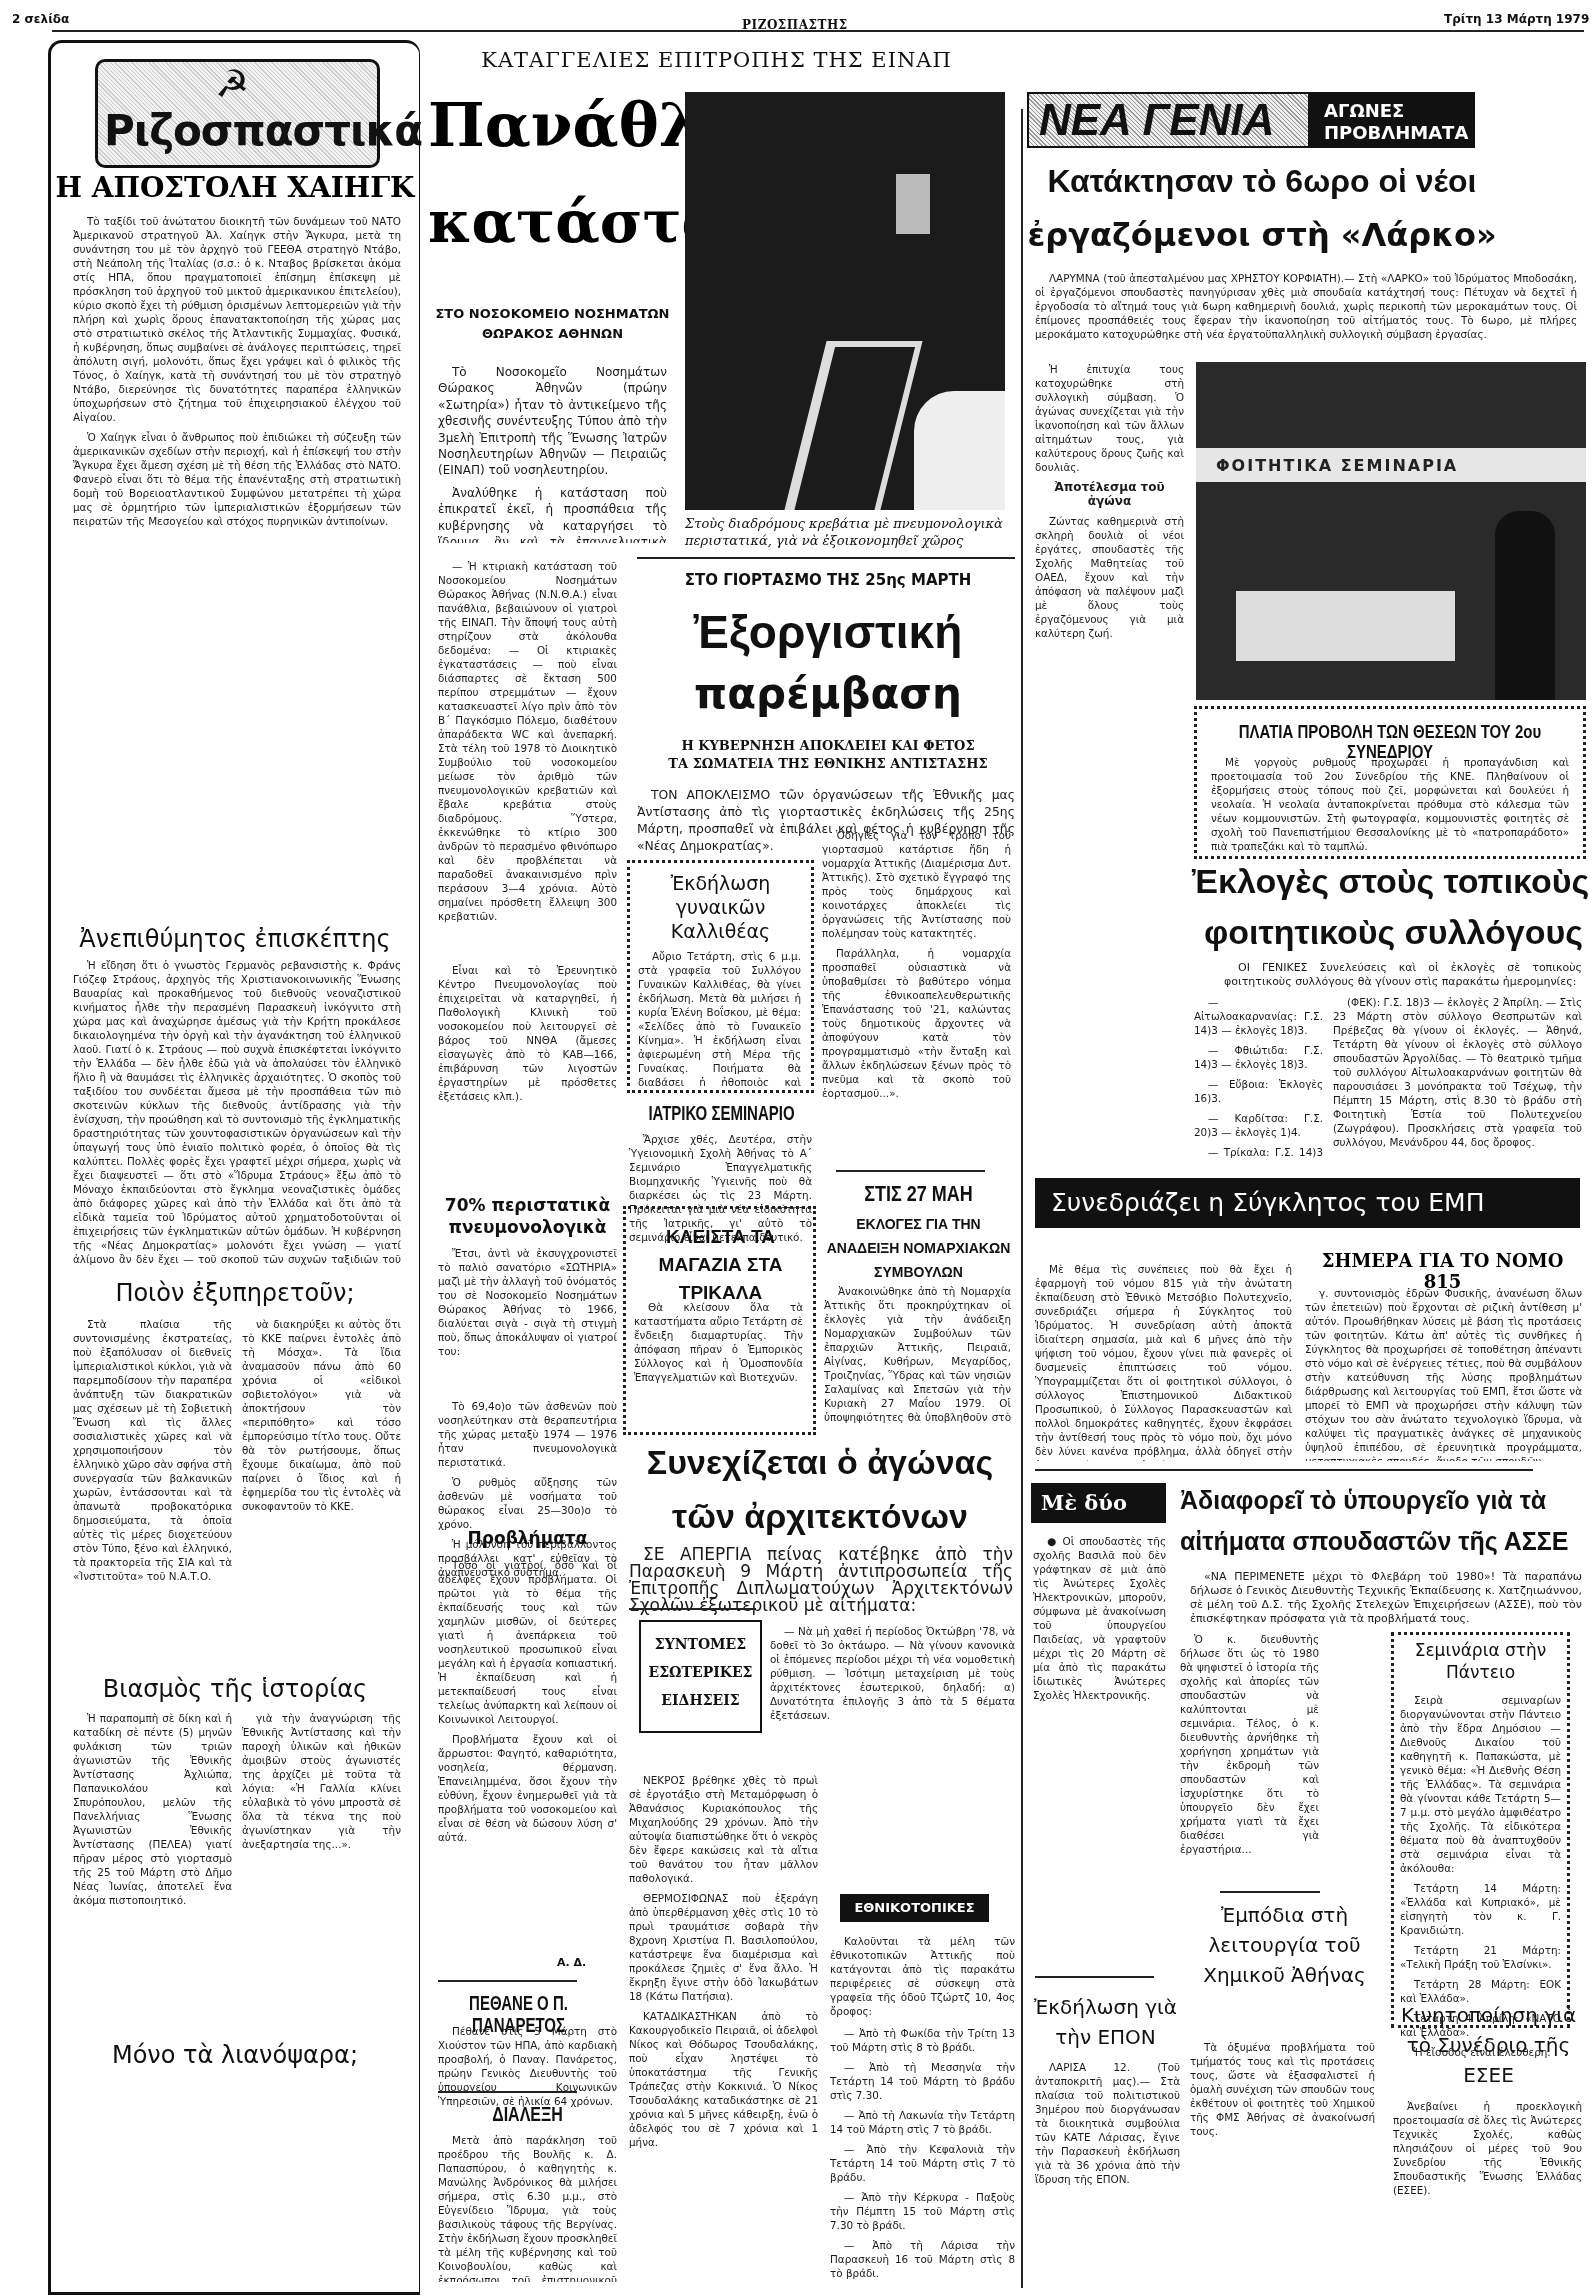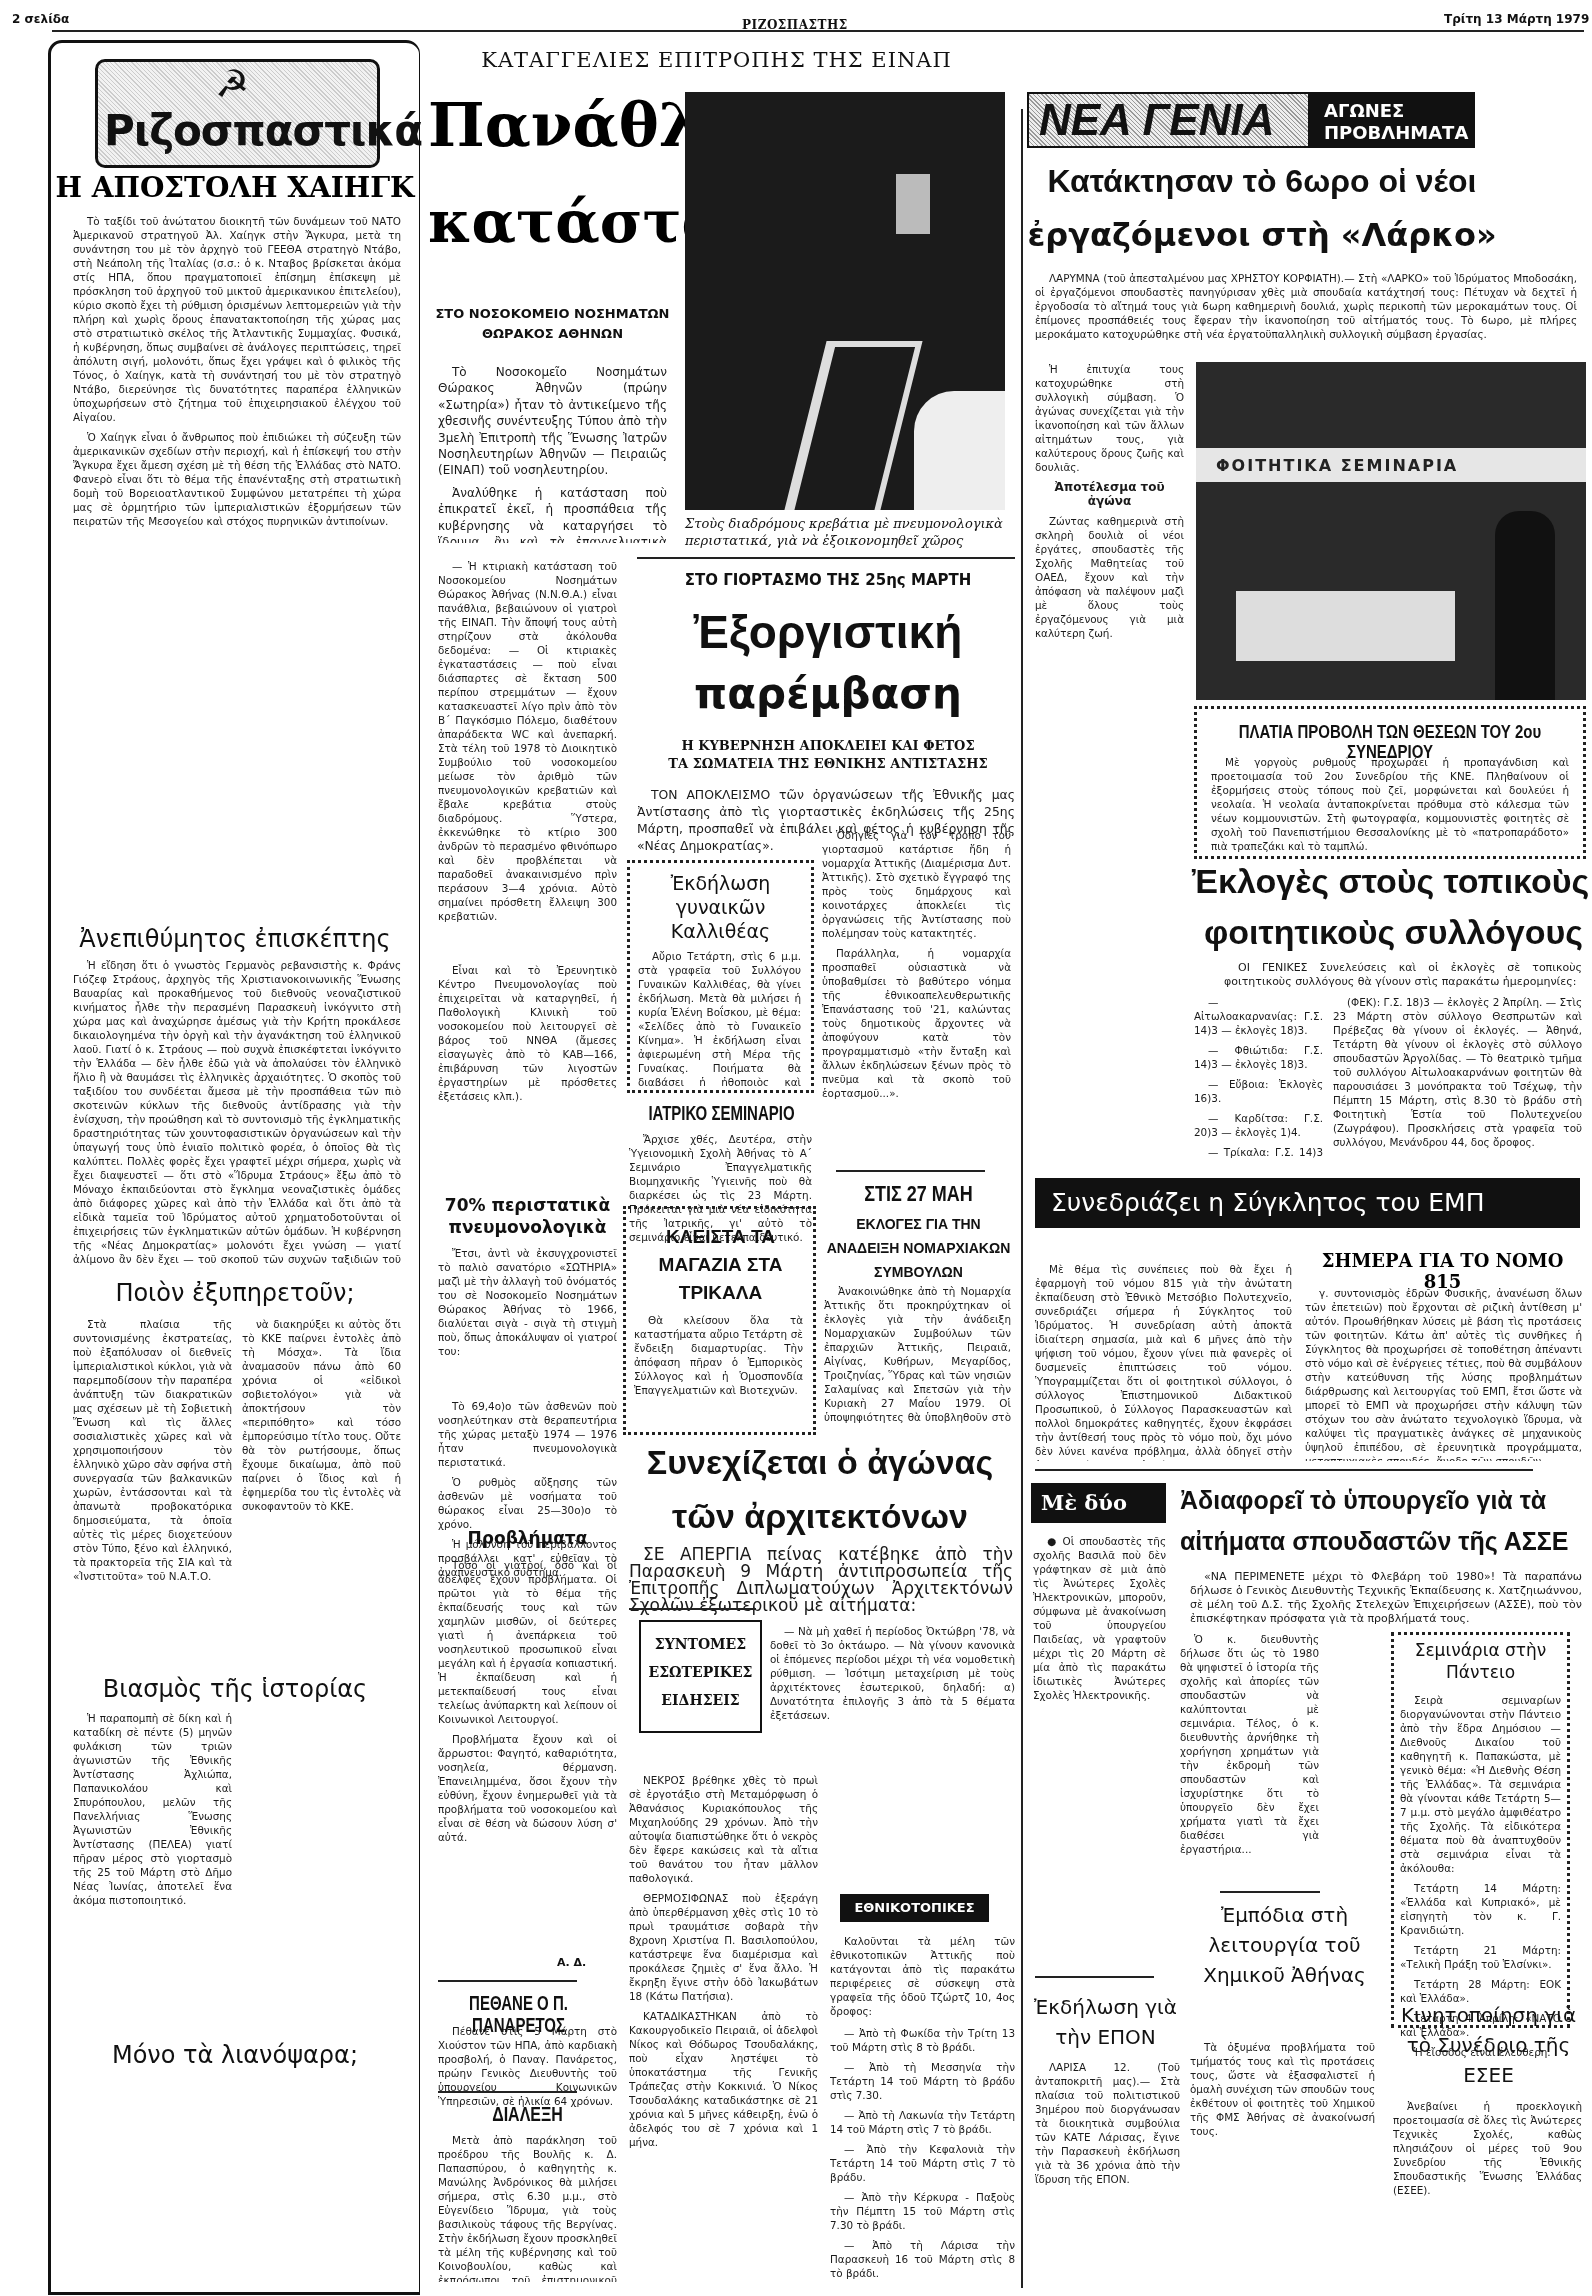--- a/index.html
+++ b/index.html
@@ -45,20 +45,23 @@
   <div class="abs txt" style="left:22px;top:1274px;width:159px;height:378px;overflow:hidden;">
     <p>Στὰ πλαίσια τῆς συντονισμένης ἐκστρατείας, ποὺ ἐξαπόλυσαν οἱ διεθνεῖς ἰμπεριαλιστικοὶ κύκλοι, γιὰ νὰ παρεμποδίσουν τὴν παραπέρα ἀνάπτυξη τῶν διακρατικῶν μας σχέσεων μὲ τὴ Σοβιετικὴ Ἕνωση καὶ τὶς ἄλλες σοσιαλιστικὲς χῶρες καὶ νὰ χρησιμοποιήσουν τὸν ἑλληνικὸ χῶρο σὰν σφήνα στὴ συνεργασία τῶν βαλκανικῶν χωρῶν, ἐντάσσονται καὶ τὰ ἀπανωτὰ προβοκατόρικα δημοσιεύματα, τὰ ὁποῖα αὐτὲς τὶς μέρες διοχετεύουν στὸν Τύπο, ξένο καὶ ἑλληνικό, τὰ πρακτορεῖα τῆς ΣΙΑ καὶ τὰ «Ἰνστιτοῦτα» τοῦ Ν.Α.Τ.Ο.</p>
   </div>
   <div class="abs txt" style="left:191px;top:1274px;width:159px;height:378px;overflow:hidden;">
     <p>νὰ διακηρύξει κι αὐτὸς ὅτι τὸ ΚΚΕ παίρνει ἐντολὲς ἀπὸ τὴ Μόσχα». Τὰ ἴδια ἀναμασοῦν πάνω ἀπὸ 60 χρόνια οἱ «εἰδικοὶ σοβιετολόγοι» γιὰ νὰ ἀποκτήσουν τὸν «περιπόθητο» καὶ τόσο ἐμπορεύσιμο τίτλο τους. Οὔτε θὰ τὸν ρωτήσουμε, ὅπως ἔχουμε δικαίωμα, ἀπὸ ποῦ παίρνει ὁ ἴδιος καὶ ἡ ἐφημερίδα του τὶς ἐντολὲς νὰ συκοφαντοῦν τὸ ΚΚΕ.</p>
   </div>
   <div class="abs subhead" style="left:0;top:1632px;width:368px;">Βιασμὸς τῆς ἱστορίας</div>
   <div class="abs txt" style="left:22px;top:1668px;width:159px;height:328px;overflow:hidden;">
     <p>Ἡ παραπομπὴ σὲ δίκη καὶ ἡ καταδίκη σὲ πέντε (5) μηνῶν φυλάκιση τῶν τριῶν ἀγωνιστῶν τῆς Ἐθνικῆς Ἀντίστασης Ἀχλιώπα, Παπανικολάου καὶ Σπυρόπουλου, μελῶν τῆς Πανελλήνιας Ἕνωσης Ἀγωνιστῶν Ἐθνικῆς Ἀντίστασης (ΠΕΛΕΑ) γιατί πῆραν μέρος στὸ γιορτασμὸ τῆς 25 τοῦ Μάρτη στὸ Δῆμο Νέας Ἰωνίας, ἀποτελεῖ ἕνα ἀκόμα πιστοποιητικό.</p>
   </div>
+  <div class="abs txt" style="left:191px;top:1668px;width:159px;height:328px;overflow:hidden;">
+    <p>γιὰ τὴν ἀναγνώριση τῆς Ἐθνικῆς Ἀντίστασης καὶ τὴν παροχὴ ὑλικῶν καὶ ἠθικῶν ἀμοιβῶν στοὺς ἀγωνιστές της ἀρχίζει μὲ τοῦτα τὰ λόγια: «Ἡ Γαλλία κλίνει εὐλαβικὰ τὸ γόνυ μπροστὰ σὲ ὅλα τὰ τέκνα της ποὺ ἀγωνίστηκαν γιὰ τὴν ἀνεξαρτησία της...».</p>
+  </div>
   <div class="abs subhead" style="left:0;top:1998px;width:368px;">Μόνο τὰ λιανόψαρα;</div>
 </div>
 
 <div class="abs serif center" style="left:428px;top:48px;width:577px;font-size:21px;letter-spacing:1px;">ΚΑΤΑΓΓΕΛΙΕΣ ΕΠΙΤΡΟΠΗΣ ΤΗΣ ΕΙΝΑΠ</div>
 <div class="abs serif hl center" style="left:428px;top:92px;width:249px;font-size:60px;line-height:66px;">Πανάθλια</div>
 <div class="abs serif hl center" style="left:428px;top:189px;width:249px;font-size:58px;line-height:66px;">κατάσταση</div>
 <div class="abs center" style="left:428px;top:306px;width:249px;font-size:13px;font-weight:bold;">ΣΤΟ ΝΟΣΟΚΟΜΕΙΟ ΝΟΣΗΜΑΤΩΝ</div>
 <div class="abs center" style="left:428px;top:326px;width:249px;font-size:13px;font-weight:bold;">ΘΩΡΑΚΟΣ ΑΘΗΝΩΝ</div>
 <div class="abs txt" style="left:438px;top:364px;width:229px;height:179px;font-size:12px;line-height:16.4px;overflow:hidden;">
   <p>Τὸ Νοσοκομεῖο Νοσημάτων Θώρακος Ἀθηνῶν (πρώην «Σωτηρία») ἦταν τὸ ἀντικείμενο τῆς χθεσινῆς συνέντευξης Τύπου ἀπὸ τὴν 3μελὴ Ἐπιτροπὴ τῆς Ἕνωσης Ἰατρῶν Νοσηλευτηρίων Ἀθηνῶν — Πειραιῶς (ΕΙΝΑΠ) τοῦ νοσηλευτηρίου.</p>
@@ -125,21 +128,21 @@
   <p>Παράλληλα, ἡ νομαρχία προσπαθεῖ οὐσιαστικὰ νὰ ὑποβαθμίσει τὸ βαθύτερο νόημα τῆς ἐθνικοαπελευθερωτικῆς Ἐπανάστασης τοῦ '21, καλώντας τοὺς δημοτικοὺς ἄρχοντες νὰ ἀποφύγουν κατὰ τὸν προγραμματισμὸ «τὴν ἔνταξη καὶ ἄλλων ἐκδηλώσεων ξένων πρὸς τὸ πνεῦμα καὶ τὰ σκοπὸ τοῦ ἑορτασμοῦ...».</p>
 </div>
 
 <div class="abs center" style="left:627px;top:1102px;width:189px;font-family:'Liberation Sans',sans-serif;font-weight:bold;font-size:15px;transform:scaleY(1.3);transform-origin:top;">ΙΑΤΡΙΚΟ ΣΕΜΙΝΑΡΙΟ</div>
 <div class="abs txt" style="left:629px;top:1132px;width:183px;">
   <p>Ἄρχισε χθές, Δευτέρα, στὴν Ὑγειονομικὴ Σχολὴ Ἀθήνας τὸ Α΄ Σεμινάριο Ἐπαγγελματικῆς Βιομηχανικῆς Ὑγιεινῆς ποὺ θὰ διαρκέσει ὡς τὶς 23 Μάρτη. Πρόκειται γιὰ μιὰ νέα εἰδικότητα τῆς Ἰατρικῆς, γι' αὐτὸ τὸ σεμινάριο εἶναι μετεκπαιδευτικό.</p>
 </div>
 
 <div class="dash" style="left:623px;top:1206px;width:187px;height:223px;">
   <div class="abs center" style="left:30px;top:14px;width:129px;font-family:'Liberation Sans',sans-serif;font-weight:bold;font-size:19px;line-height:28px;">ΚΛΕΙΣΤΑ ΤΑ ΜΑΓΑΖΙΑ ΣΤΑ ΤΡΙΚΑΛΑ</div>
-  <div class="abs txt" style="left:8px;top:104px;width:169px;">
+  <div class="abs txt" style="left:8px;top:91px;width:169px;">
     <p>Θὰ κλείσουν ὅλα τὰ καταστήματα αὔριο Τετάρτη σὲ ἔνδειξη διαμαρτυρίας. Τὴν ἀπόφαση πῆραν ὁ Ἐμπορικὸς Σύλλογος καὶ ἡ Ὁμοσπονδία Ἐπαγγελματιῶν καὶ Βιοτεχνῶν.</p>
   </div>
 </div>
 
 <div class="rule" style="left:836px;top:1170px;width:149px;height:2px;"></div>
 <div class="abs center" style="left:822px;top:1182px;width:193px;font-family:'Liberation Sans',sans-serif;font-weight:bold;font-size:18px;transform:scaleY(1.2);transform-origin:top;">ΣΤΙΣ 27 ΜΑΗ</div>
 <div class="abs center" style="left:822px;top:1212px;width:193px;font-family:'Liberation Sans',sans-serif;font-weight:bold;font-size:14px;line-height:24px;">ΕΚΛΟΓΕΣ ΓΙΑ ΤΗΝ ΑΝΑΔΕΙΞΗ ΝΟΜΑΡΧΙΑΚΩΝ ΣΥΜΒΟΥΛΩΝ</div>
 <div class="abs txt" style="left:824px;top:1284px;width:187px;height:139px;overflow:hidden;">
   <p>Ἀνακοινώθηκε ἀπὸ τὴ Νομαρχία Ἀττικῆς ὅτι προκηρύχτηκαν οἱ ἐκλογὲς γιὰ τὴν ἀνάδειξη Νομαρχιακῶν Συμβούλων τῶν ἐπαρχιῶν Ἀττικῆς, Πειραιᾶ, Αἰγίνας, Κυθήρων, Μεγαρίδος, Τροιζηνίας, Ὕδρας καὶ τῶν νησιῶν Σαλαμίνας καὶ Σπετσῶν γιὰ τὴν Κυριακὴ 27 Μαΐου 1979. Οἱ ὑποψηφιότητες θὰ ὑποβληθοῦν στὸ νομάρχη Ἀττικῆς μέχρι καὶ τὶς 31 Μάρτη 1979.</p>
 </div>

